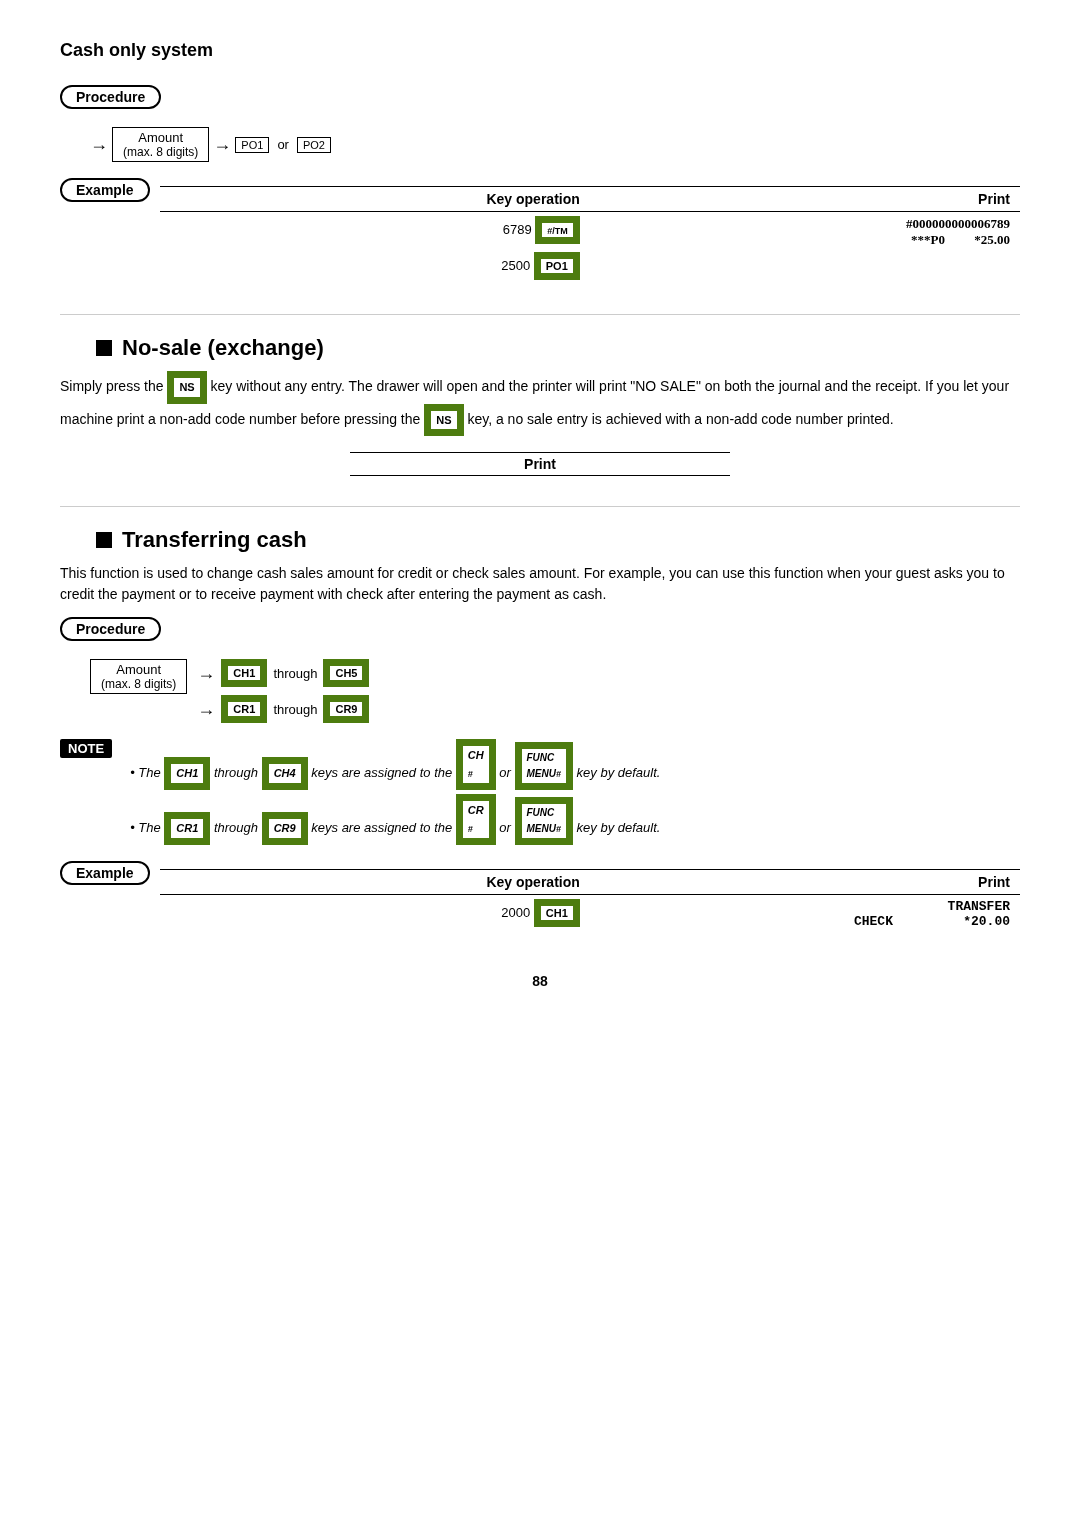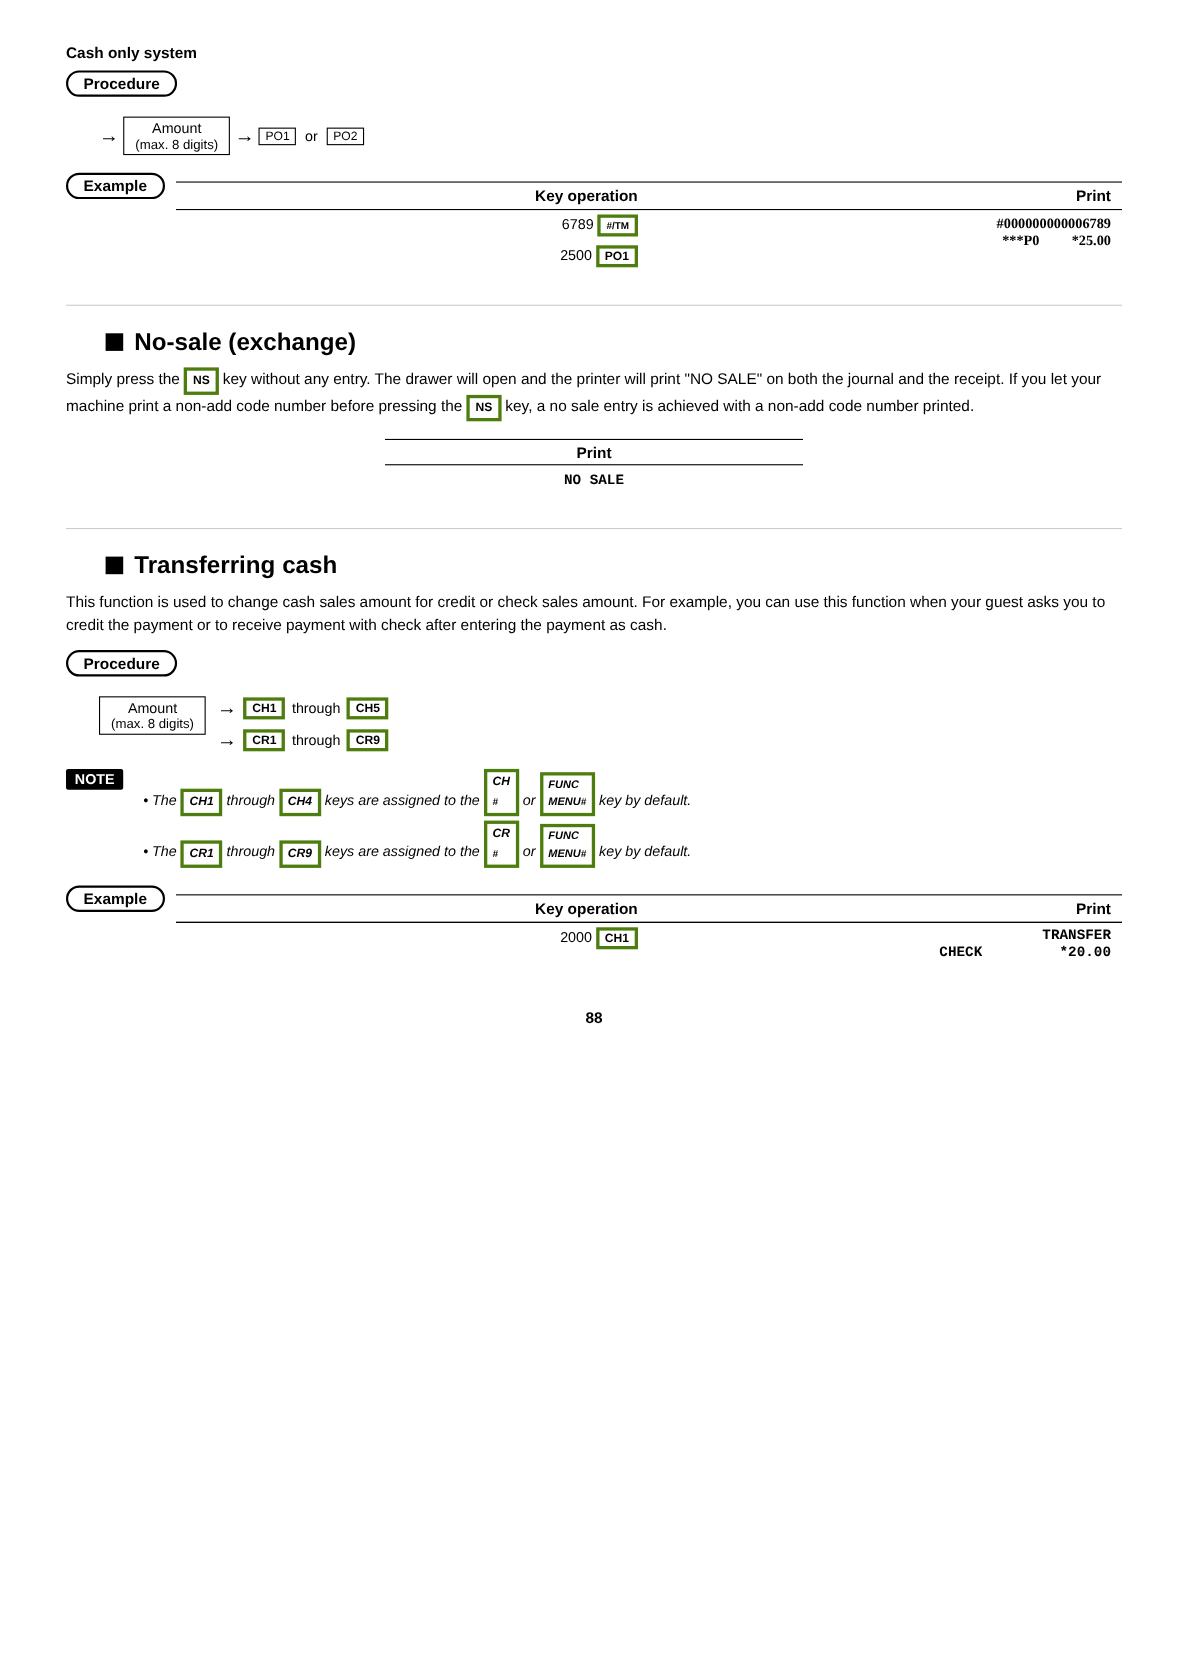--- a/index.html
+++ b/index.html
@@ -23,22 +23,22 @@
     }
     .section-heading .square {
       display: inline-block;
       width: 16px;
       height: 16px;
       background: #000;
       flex-shrink: 0;
     }
     .subsection-title {
       font-weight: bold;
-      font-size: 14px;
-      margin-bottom: 8px;
+      font-size: 18px;
+      margin-bottom: 24px;
     }
     .procedure-badge {
       display: inline-block;
       border: 2px solid #000;
       border-radius: 12px;
       padding: 2px 14px;
       font-weight: bold;
       font-size: 14px;
       margin-bottom: 10px;
       text-align: center;
@@ -77,21 +77,21 @@
       justify-content: center;
     }
     .flow-amount {
       border: 1px solid #000;
       padding: 2px 10px;
       font-size: 13px;
       text-align: center;
     }
     .key-box {
       display: inline-block;
-      border: 3px solid #4d7c0f;
+      border: 7px solid #4d7c0f;
       padding: 1px 5px;
       font-size: 11px;
       font-weight: bold;
       background: #fff;
     }
     .example-table {
       width: 100%;
       border-collapse: collapse;
       margin-top: 8px;
       text-align: right;
@@ -214,21 +214,20 @@
     <span>No-sale (exchange)</span>
   </div>
 
   <p class="body-text">
     Simply press the <span class="key-box">NS</span> key without any entry. The drawer will open and the printer will print "NO SALE" on both the journal and the receipt. If you let your machine print a non-add code number before pressing the <span class="key-box">NS</span> key, a no sale entry is achieved with a non-add code number printed.
   </p>
 
   <div style="display:flex; justify-content:center; margin: 16px 0;">
     <div class="print-box">
       <div class="print-box-header">Print</div>
-      <div class="print-box-content">NO SALE</div>
     </div>
   </div>
 </div>
 
 <hr style="border:none; border-top:1px solid #ccc; margin: 20px 0;">
 
 <div class="section-gap">
   <div class="section-heading">
     <span class="square"></span>
     <span>Transferring cash</span>

